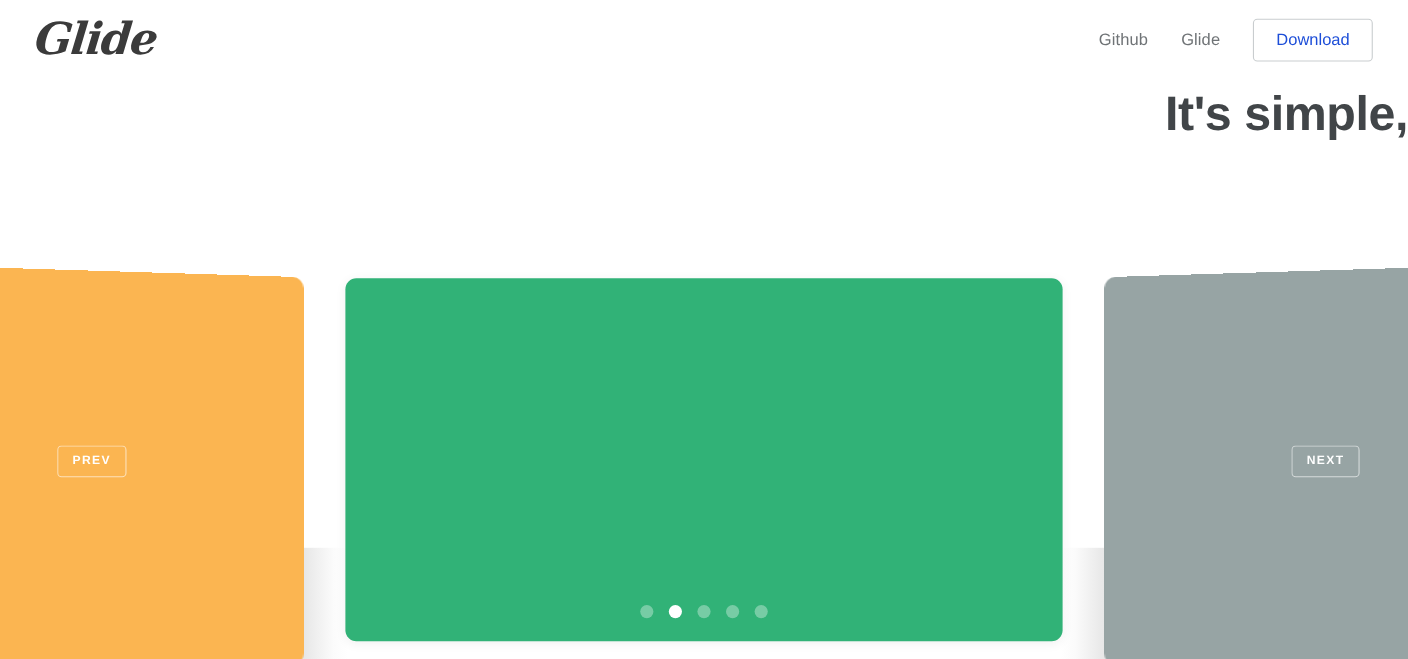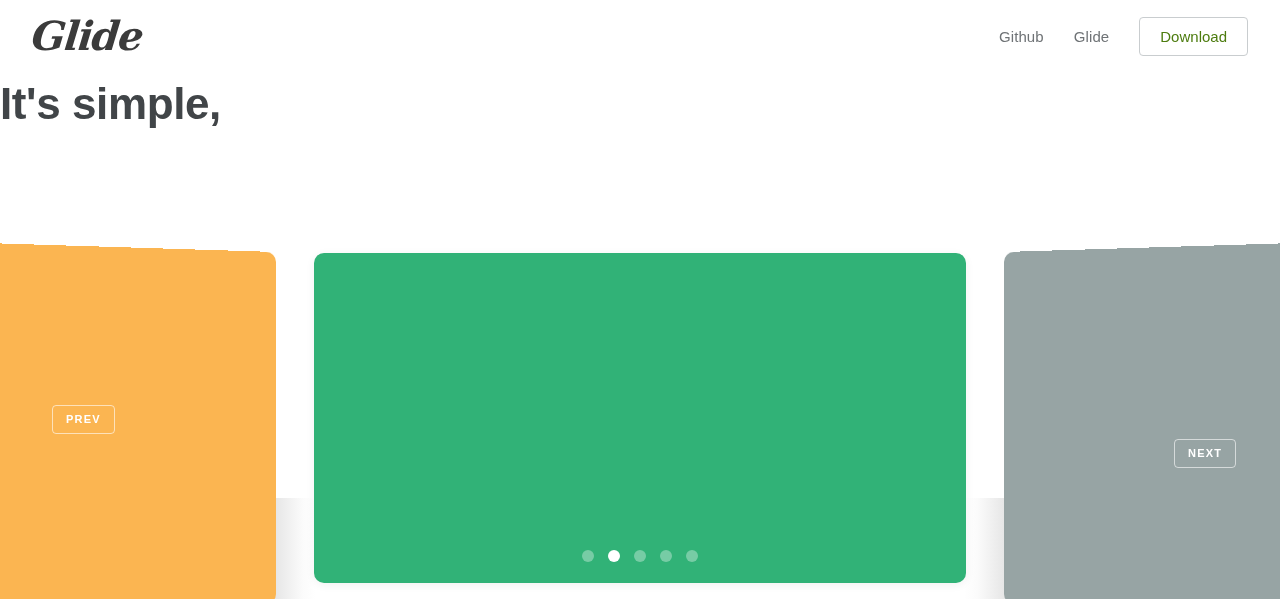--- a/index.html
+++ b/index.html
@@ -53,37 +53,37 @@
 
   .nav-link {
     font-size: 15px;
     color: #6f7376;
     text-decoration: none;
     letter-spacing: 0.1px;
   }
 
   .download-btn {
     font-size: 15px;
-    color: #4d7c0f;
+    color: #1d4ed8;
     background: transparent;
     border: 1px solid #c9cdcf;
     border-radius: 4px;
     padding: 11px 20px;
     line-height: 1;
     cursor: pointer;
     font-family: "Liberation Sans", sans-serif;
   }
 
   
   .hero {
     position: absolute;
     top: 78px;
     left: 0;
     width: 1280px;
-    text-align: left;
+    text-align: right;
     z-index: 30;
   }
 
   .hero-line {
     font-size: 44px;
     font-weight: bold;
     color: #414548;
     line-height: 52px;
     letter-spacing: -0.4px;
   }
@@ -167,21 +167,21 @@
     font-size: 11px;
     font-weight: bold;
     letter-spacing: 1.2px;
     padding: 8px 13px;
     line-height: 1;
     cursor: pointer;
     font-family: "Liberation Sans", sans-serif;
     z-index: 25;
   }
   .arrow-prev { left: 52px; }
-  .arrow-next { left: 1174px; margin-top: 34px; }
+  .arrow-next { left: 1174px; }
 
   
   .bullets {
     position: absolute;
     left: 0;
     top: 310px;
     width: 1280px;
     display: flex;
     justify-content: center;
     align-items: center;

